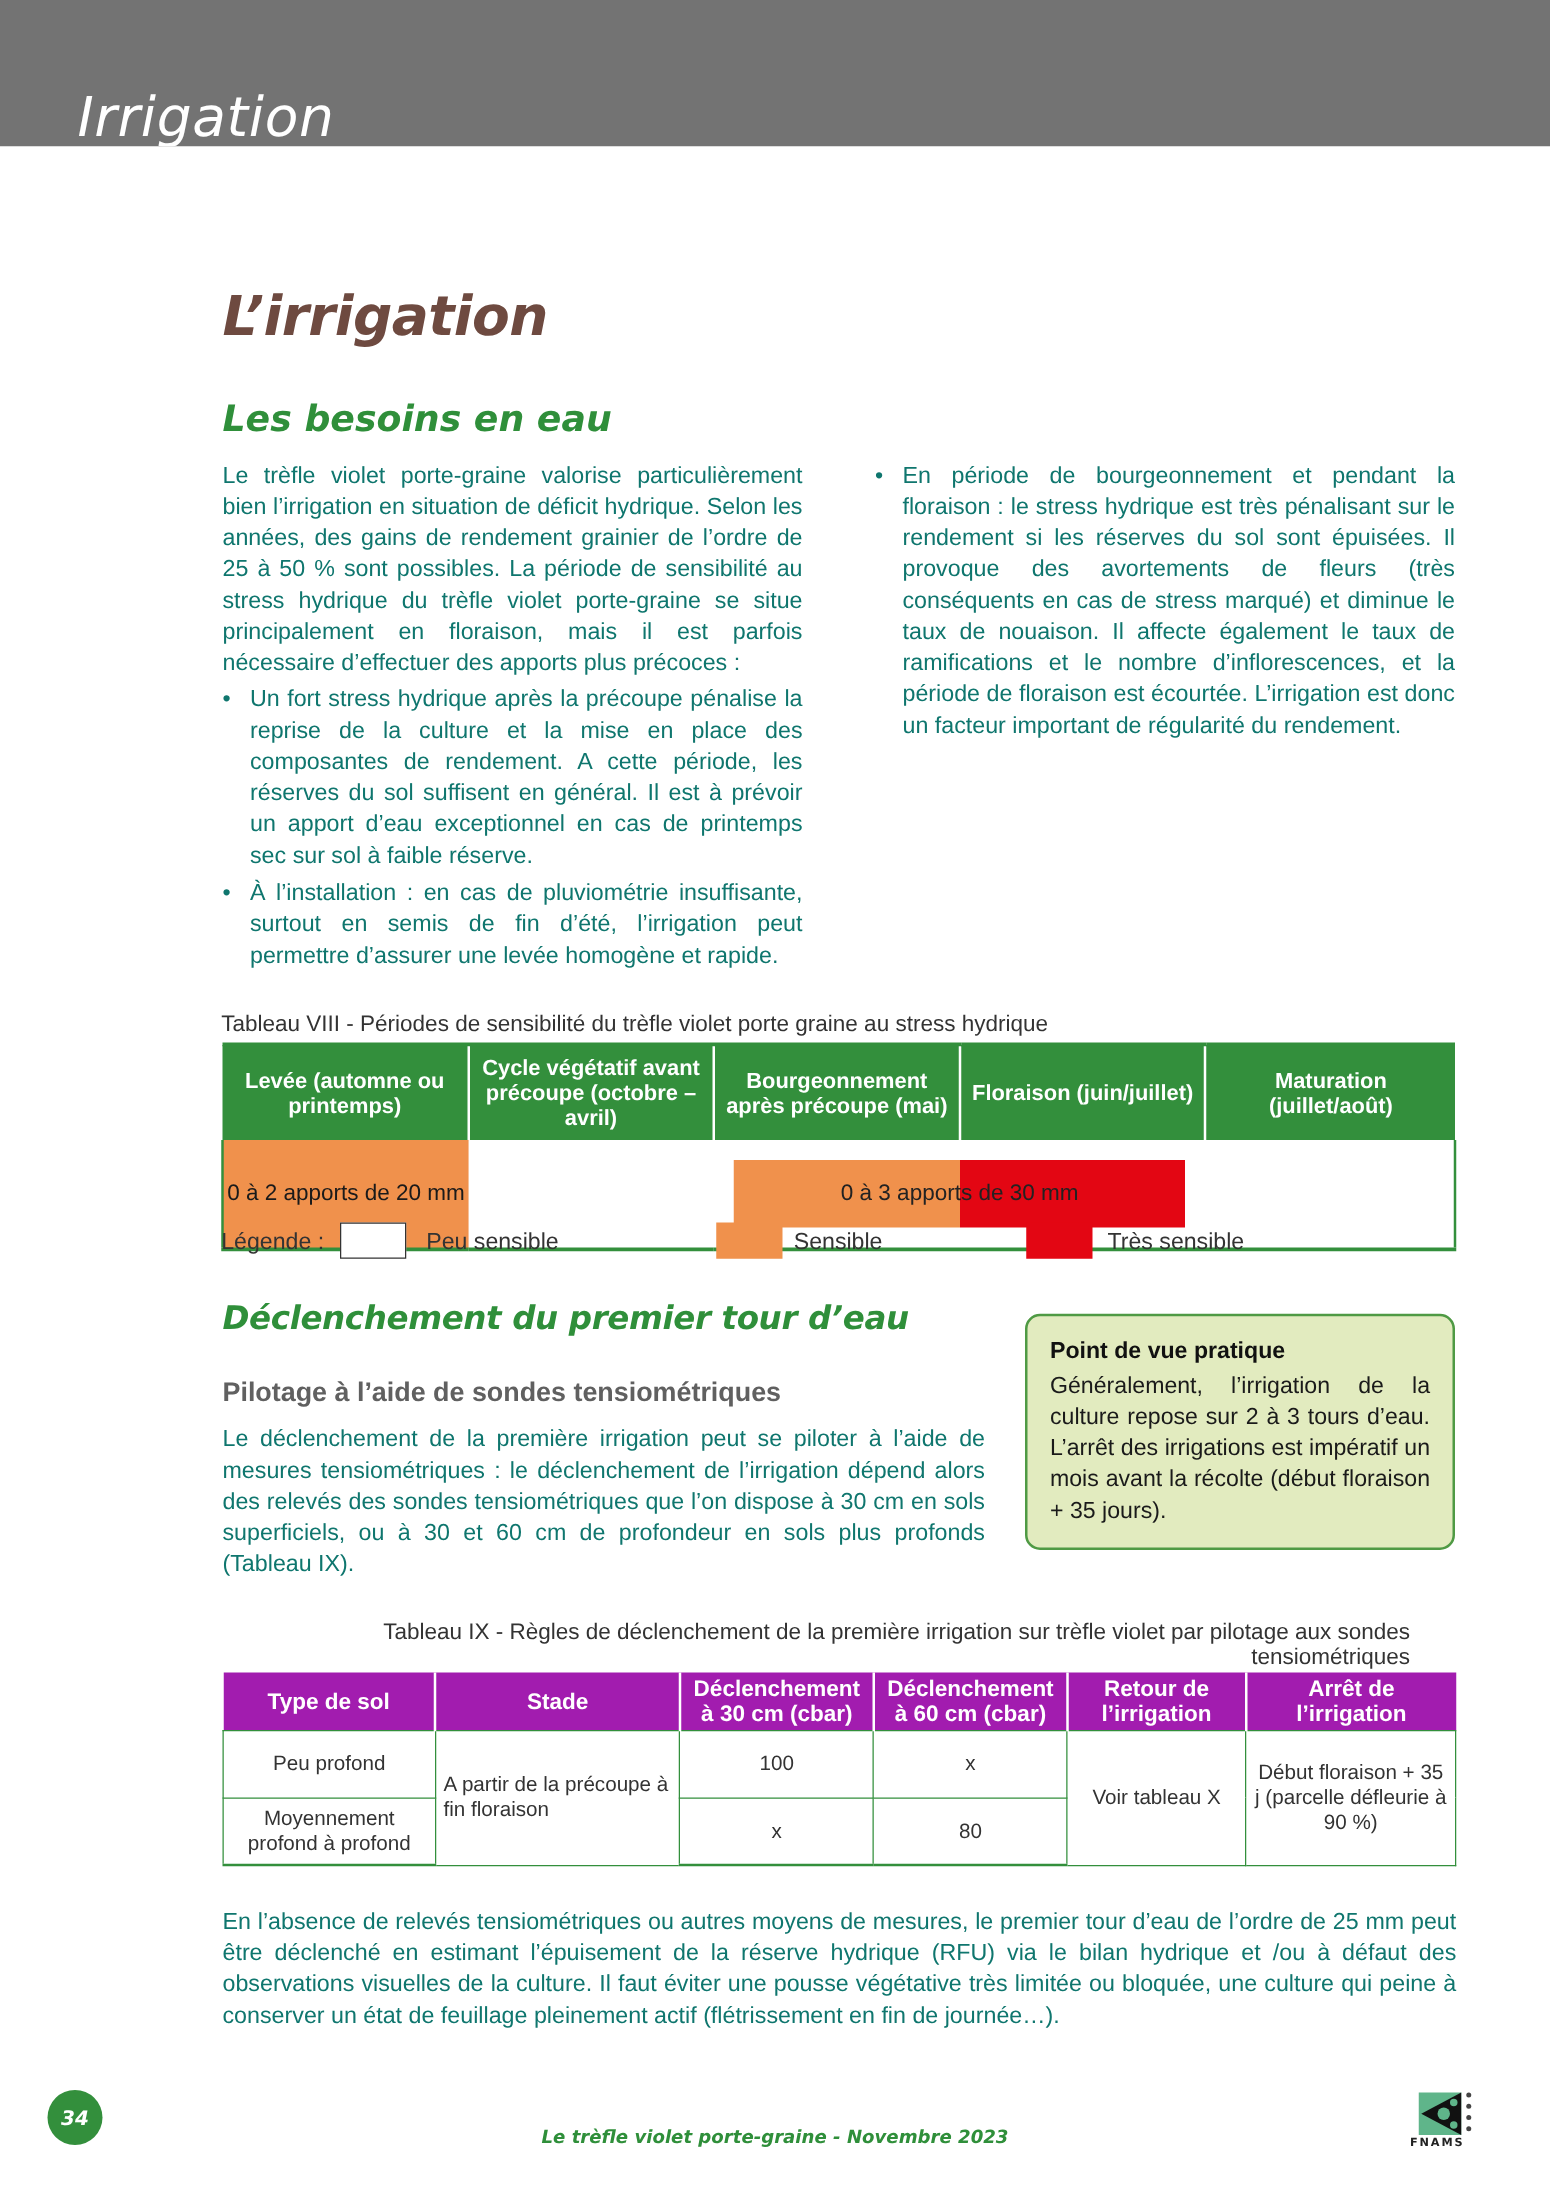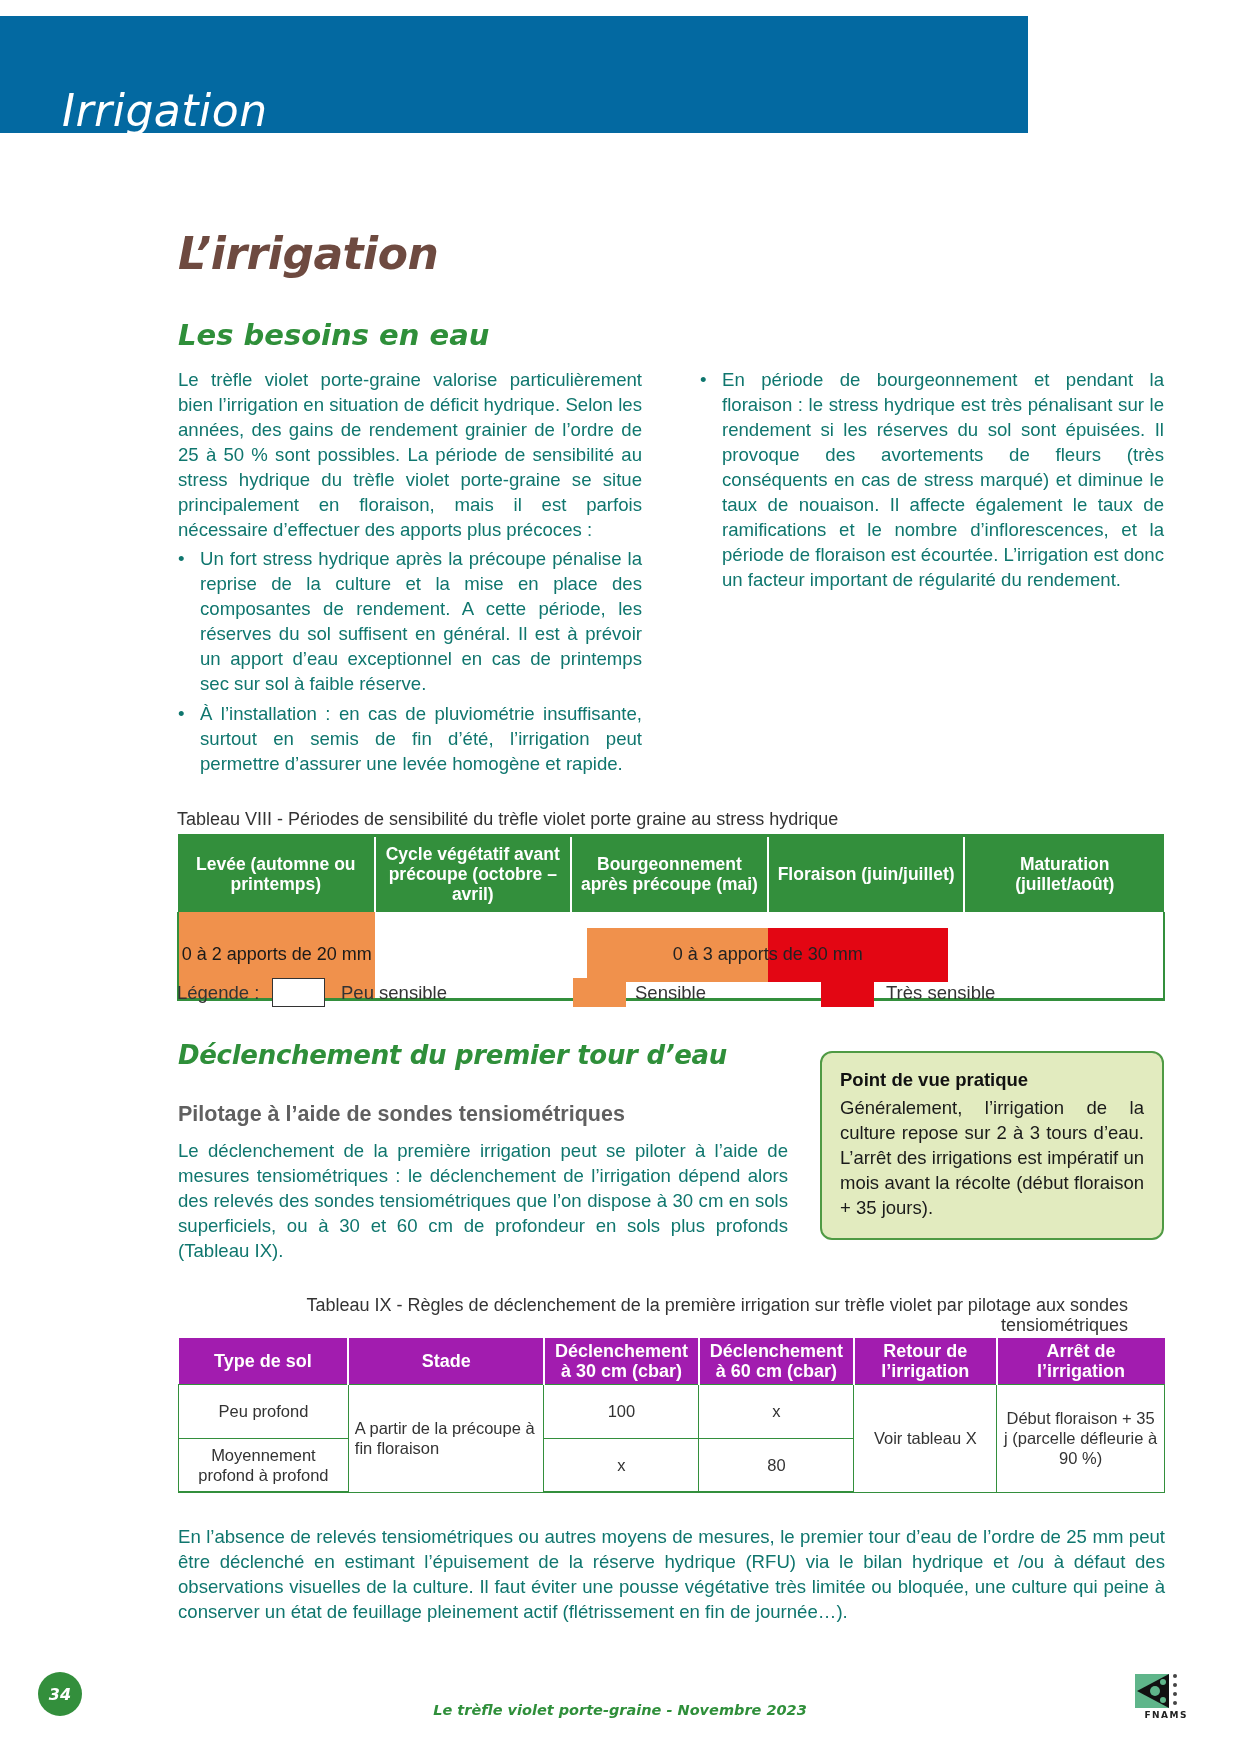--- a/index.html
+++ b/index.html
@@ -1,19 +1,19 @@
 <!DOCTYPE html>
 <html><head>
 <meta charset="utf-8">
 <style>
   * { box-sizing: border-box; margin: 0; padding: 0; }
   html, body { width: 1240px; height: 1754px; background: #ffffff; overflow: hidden; }
   body { position: relative; font-family: "DejaVu Sans", "Liberation Sans", sans-serif; color: #1a1a1a; }
 
-  .band { position: absolute; left: 0; top: 16px; width: 1028px; height: 117px; background: #0369a1; }
+  .band { position: absolute; left: 0; top: 0; width: 1240px; height: 117px; background: #737373; }
   .band-title { position: absolute; left: 62px; top: 66px; font-family: "DejaVu Sans", sans-serif; font-style: italic; font-size: 44px; color: #ffffff; letter-spacing: 0.5px; line-height: 58px; height: 51px; overflow: hidden; }
 
   .page-title { position: absolute; left: 178px; top: 228px; font-family: "DejaVu Sans", sans-serif; font-weight: bold; font-style: italic; font-size: 44px; color: #6e4a40; letter-spacing: -0.5px; }
 
   .h2 { position: absolute; font-family: "DejaVu Sans", sans-serif; font-weight: bold; font-style: italic; color: #2f8f3a; }
   .h2.besoins { left: 178px; top: 318px; font-size: 29px; text-align: center; }
   .h2.declench { left: 178px; top: 1040px; font-size: 26px; letter-spacing: -0.3px; }
 
   .body-text { font-family: "Liberation Sans", sans-serif; font-size: 18.6px; line-height: 25px; color: #0f766e; }
   .col-left { position: absolute; left: 178px; top: 367px; width: 464px; text-align: justify; }
@@ -60,21 +60,21 @@
   .t9-table th:first-child { border-left: none; }
   .t9-table td { font-size: 16.5px; line-height: 20px; color: #333; text-align: center; border: 1.5px solid #338f3c; height: 54px; padding: 2px 6px; }
   .t9-table td.left { text-align: left; }
   .t9-table tr:last-child td { border-bottom: 2.5px solid #338f3c; }
 
   .para-final { position: absolute; left: 178px; top: 1524px; width: 987px; text-align: justify; }
 
   .page-num { position: absolute; left: 38px; top: 1672px; width: 44px; height: 44px; border-radius: 50%; background: #338f3c; color: #fff; font-weight: bold; font-style: italic; font-size: 16px; display: flex; align-items: center; justify-content: center; font-family: "DejaVu Sans", sans-serif; }
   .footer-title { position: absolute; left: 0; width: 1240px; top: 1702px; text-align: center; font-family: "DejaVu Sans", sans-serif; font-weight: bold; font-style: italic; font-size: 14.5px; color: #2f8f3a; }
   .logo { position: absolute; left: 1133px; top: 1668px; width: 48px; height: 52px; }
-  .logo-text { position: absolute; left: 1128px; top: 1710px; width: 60px; text-align: right; font-family: "DejaVu Sans", sans-serif; font-weight: bold; font-size: 9px; letter-spacing: 1.5px; color: #222; }
+  .logo-text { position: absolute; left: 1128px; top: 1710px; width: 60px; text-align: left; font-family: "DejaVu Sans", sans-serif; font-weight: bold; font-size: 9px; letter-spacing: 1.5px; color: #222; }
 </style>
 </head>
 <body>
 
 <div class="band">
   <div class="band-title">Irrigation</div>
 </div>
 
 <h1 class="page-title">L’irrigation</h1>
 

